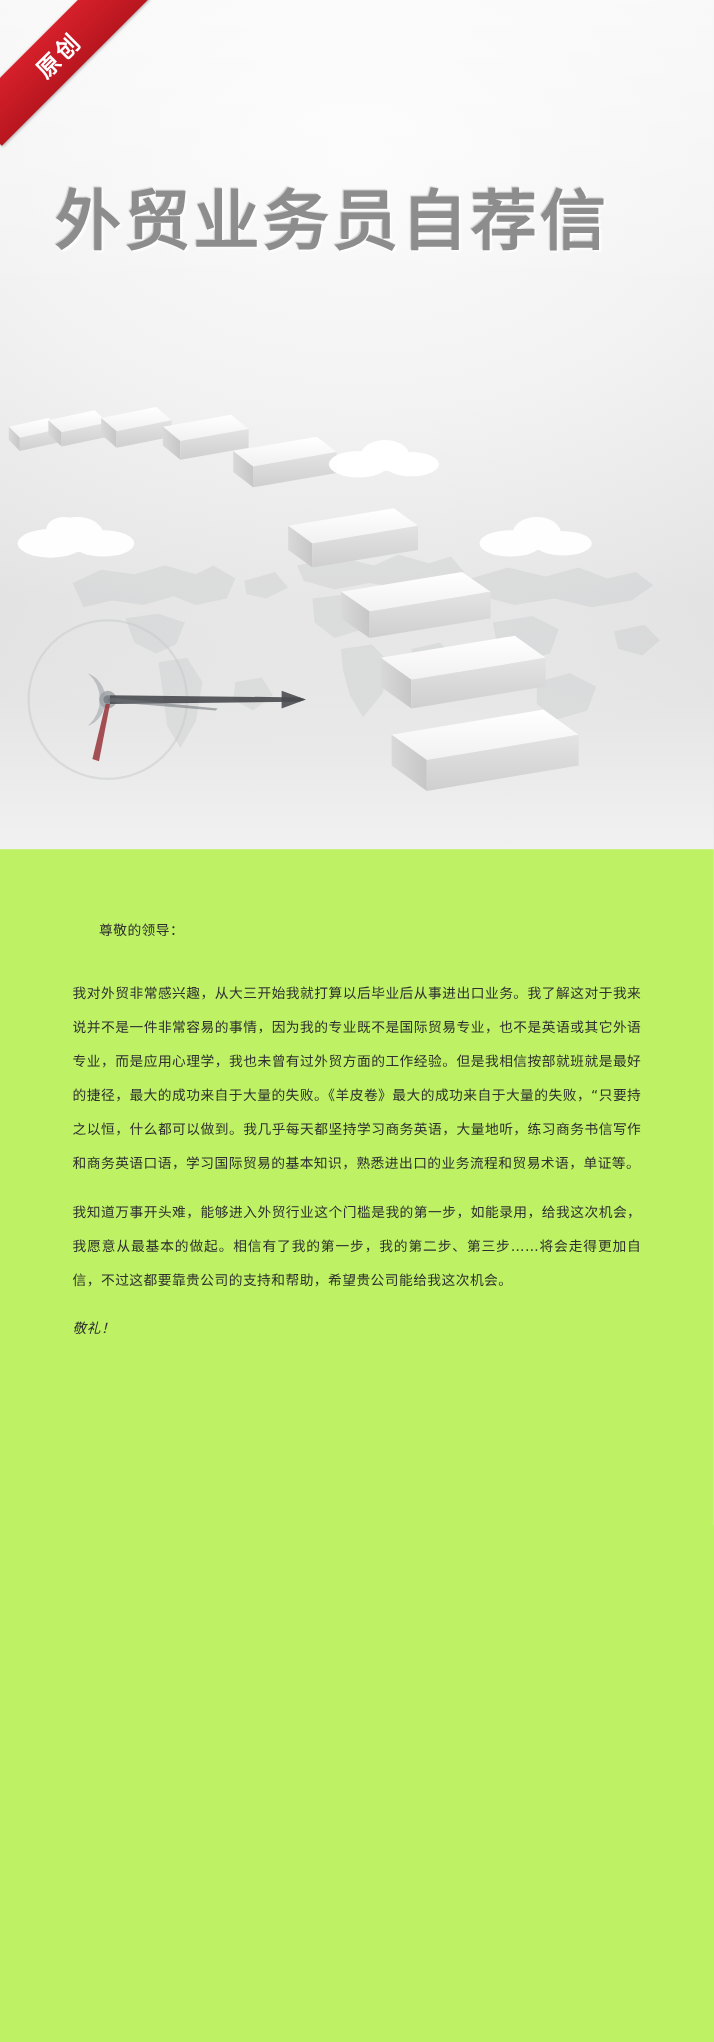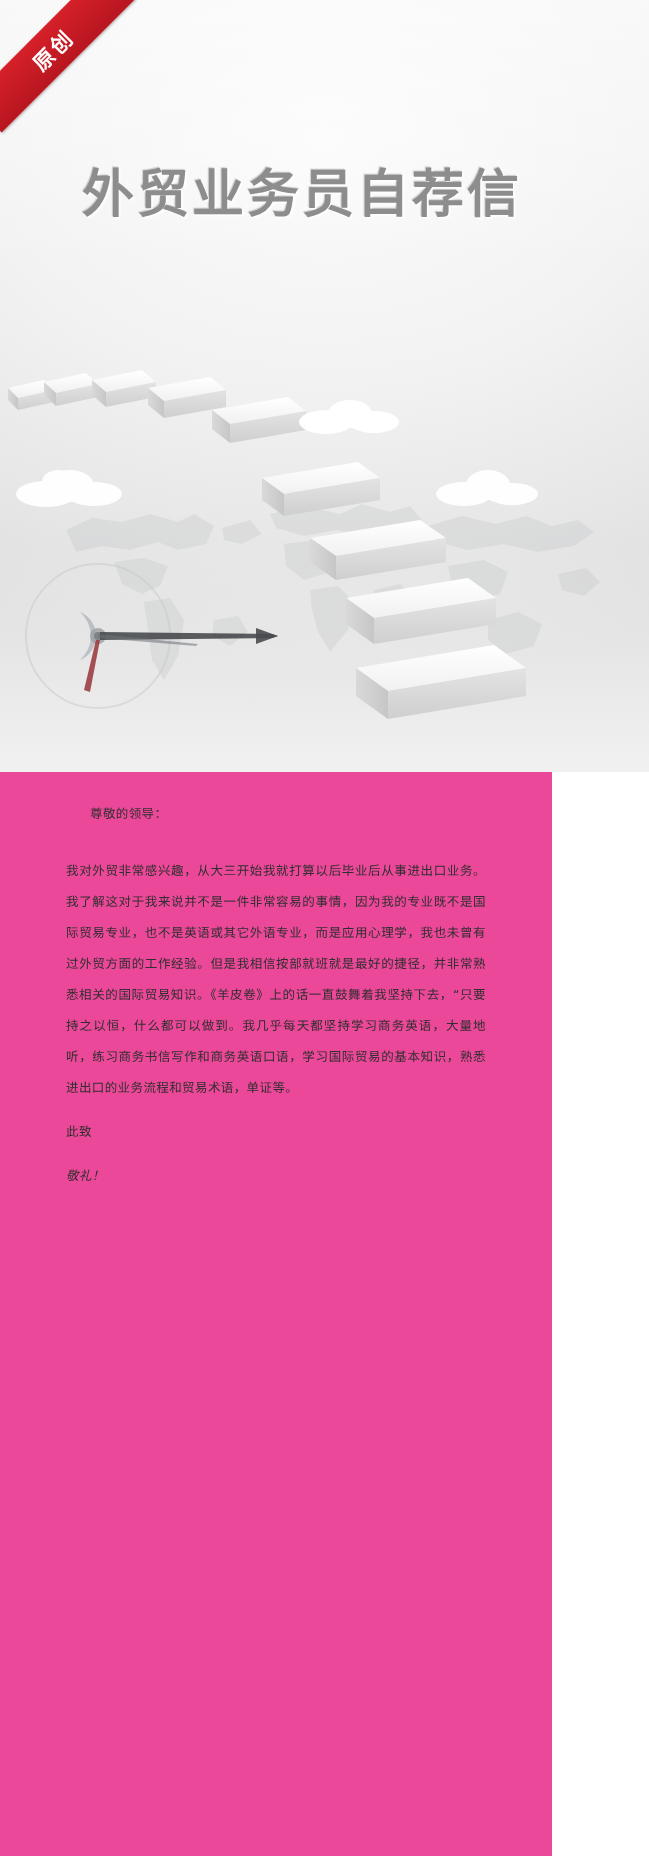--- a/index.html
+++ b/index.html
@@ -57,21 +57,21 @@
     font-family: "DejaVu Sans", "Liberation Sans", sans-serif;
   }
 
   
   .cover-title {
     position: absolute;
     top: 152px;
     left: 0;
     width: 604px;
     text-align: center;
-    font-size: 52px;
+    font-size: 60px;
     font-weight: bold;
     letter-spacing: 3px;
     color: #8d8d8d;
     text-shadow:
       1px 1px 0 #fdfdfd,
       2px 2px 2px rgba(255,255,255,0.8),
       -1px -1px 1px rgba(120,120,120,0.35);
     font-family: "DejaVu Sans", "Liberation Sans", sans-serif;
     z-index: 30;
   }
@@ -106,25 +106,25 @@
     position: absolute;
     z-index: 20;
     filter: blur(0.4px);
   }
 
   
   .letter {
     position: absolute;
     top: 772px;
     left: 0;
-    width: 552px;
+    width: 649px;
     height: 1084px;
-    background: #ec4899;
+    background: #bef264;
     box-sizing: border-box;
-    padding: 26px 66px 0 66px;
+    padding: 58px 66px 0 66px;
   }
   .letter p {
     margin: 0 0 13px 0;
     font-size: 12.5px;
     line-height: 31px;
     color: #2f2f2f;
     text-align: justify;
     letter-spacing: 0.4px;
     font-family: "DejaVu Sans", "Liberation Sans", sans-serif;
   }
@@ -273,16 +273,16 @@
 
   <div class="cover-title">外贸业务员自荐信</div>
 
   <div class="ribbon-wrap">
     <div class="ribbon">原创</div>
   </div>
 </div>
 
 <div class="letter">
   <p class="salutation">尊敬的领导：</p>
-  <p>我对外贸非常感兴趣，从大三开始我就打算以后毕业后从事进出口业务。我了解这对于我来说并不是一件非常容易的事情，因为我的专业既不是国际贸易专业，也不是英语或其它外语专业，而是应用心理学，我也未曾有过外贸方面的工作经验。但是我相信按部就班就是最好的捷径，并非常熟悉相关的国际贸易知识。《羊皮卷》上的话一直鼓舞着我坚持下去，“只要持之以恒，什么都可以做到。我几乎每天都坚持学习商务英语，大量地听，练习商务书信写作和商务英语口语，学习国际贸易的基本知识，熟悉进出口的业务流程和贸易术语，单证等。</p>
-  <p class="closing-1">此致</p>
+  <p>我对外贸非常感兴趣，从大三开始我就打算以后毕业后从事进出口业务。我了解这对于我来说并不是一件非常容易的事情，因为我的专业既不是国际贸易专业，也不是英语或其它外语专业，而是应用心理学，我也未曾有过外贸方面的工作经验。但是我相信按部就班就是最好的捷径，最大的成功来自于大量的失败。《羊皮卷》最大的成功来自于大量的失败，“只要持之以恒，什么都可以做到。我几乎每天都坚持学习商务英语，大量地听，练习商务书信写作和商务英语口语，学习国际贸易的基本知识，熟悉进出口的业务流程和贸易术语，单证等。</p>
+  <p>我知道万事开头难，能够进入外贸行业这个门槛是我的第一步，如能录用，给我这次机会，我愿意从最基本的做起。相信有了我的第一步，我的第二步、第三步……将会走得更加自信，不过这都要靠贵公司的支持和帮助，希望贵公司能给我这次机会。</p>
   <p class="closing-2">敬礼！</p>
 </div>
 
 </body></html>

